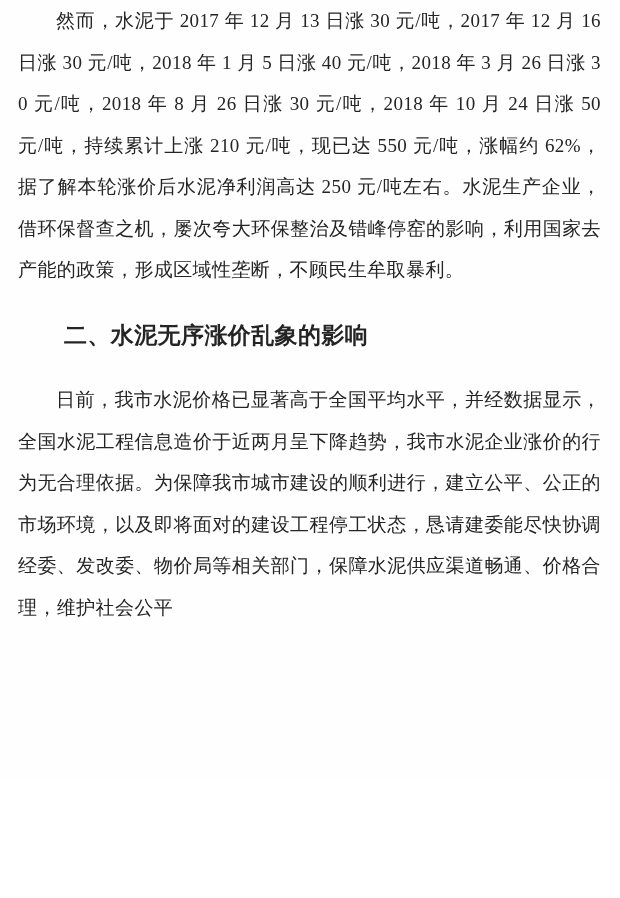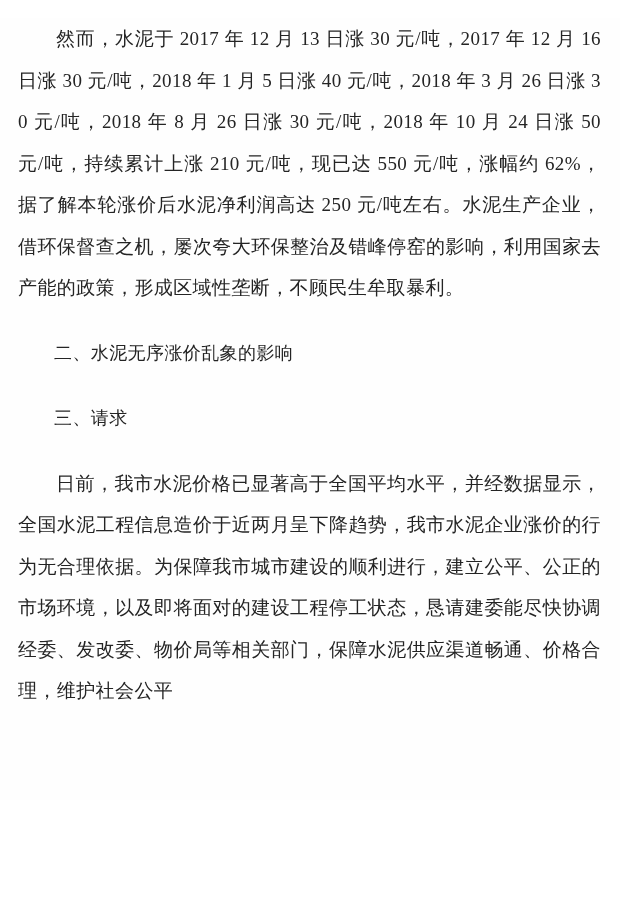--- a/index.html
+++ b/index.html
@@ -13,49 +13,47 @@
     overflow: hidden;
     font-family: "Liberation Serif", "DejaVu Serif", serif;
   }
   .page {
     box-sizing: border-box;
     width: 620px;
     height: 782px;
     padding: 0 19px 0 18px;
     background: #fefefe;
     color: #242424;
-    margin-top: 18px;
   }
   .para {
     font-size: 19px;
     line-height: 41.5px;
     letter-spacing: 0.4px;
     text-align: justify;
     text-justify: inter-ideograph;
     text-indent: 2em;
     margin: 0;
     word-break: break-all;
   }
   .para.first {
     margin-top: 0;
   }
   .heading {
-    font-size: 18px;
+    font-size: 23px;
     line-height: 41.5px;
     letter-spacing: 0.4px;
     text-indent: 2em;
     margin: 24px 0 23px 0;
-    font-weight: normal;
+    font-weight: bold;
   }
 </style>
 </head>
 <body>
 
 <div class="page">
   <p class="para first">然而，水泥于 2017 年 12 月 13 日涨 30 元/吨，2017 年 12 月 16 日涨 30 元/吨，2018 年 1 月 5 日涨 40 元/吨，2018 年 3 月 26 日涨 30 元/吨，2018 年 8 月 26 日涨 30 元/吨，2018 年 10 月 24 日涨 50 元/吨，持续累计上涨 210 元/吨，现已达 550 元/吨，涨幅约 62%，据了解本轮涨价后水泥净利润高达 250 元/吨左右。水泥生产企业，借环保督查之机，屡次夸大环保整治及错峰停窑的影响，利用国家去产能的政策，形成区域性垄断，不顾民生牟取暴利。</p>
 
   <p class="heading">二、水泥无序涨价乱象的影响</p>
 
 
-  <p class="heading">三、请求</p>
 
   <p class="para">日前，我市水泥价格已显著高于全国平均水平，并经数据显示，全国水泥工程信息造价于近两月呈下降趋势，我市水泥企业涨价的行为无合理依据。为保障我市城市建设的顺利进行，建立公平、公正的市场环境，以及即将面对的建设工程停工状态，恳请建委能尽快协调经委、发改委、物价局等相关部门，保障水泥供应渠道畅通、价格合理，维护社会公平</p>
 </div>
 
 </body></html>

